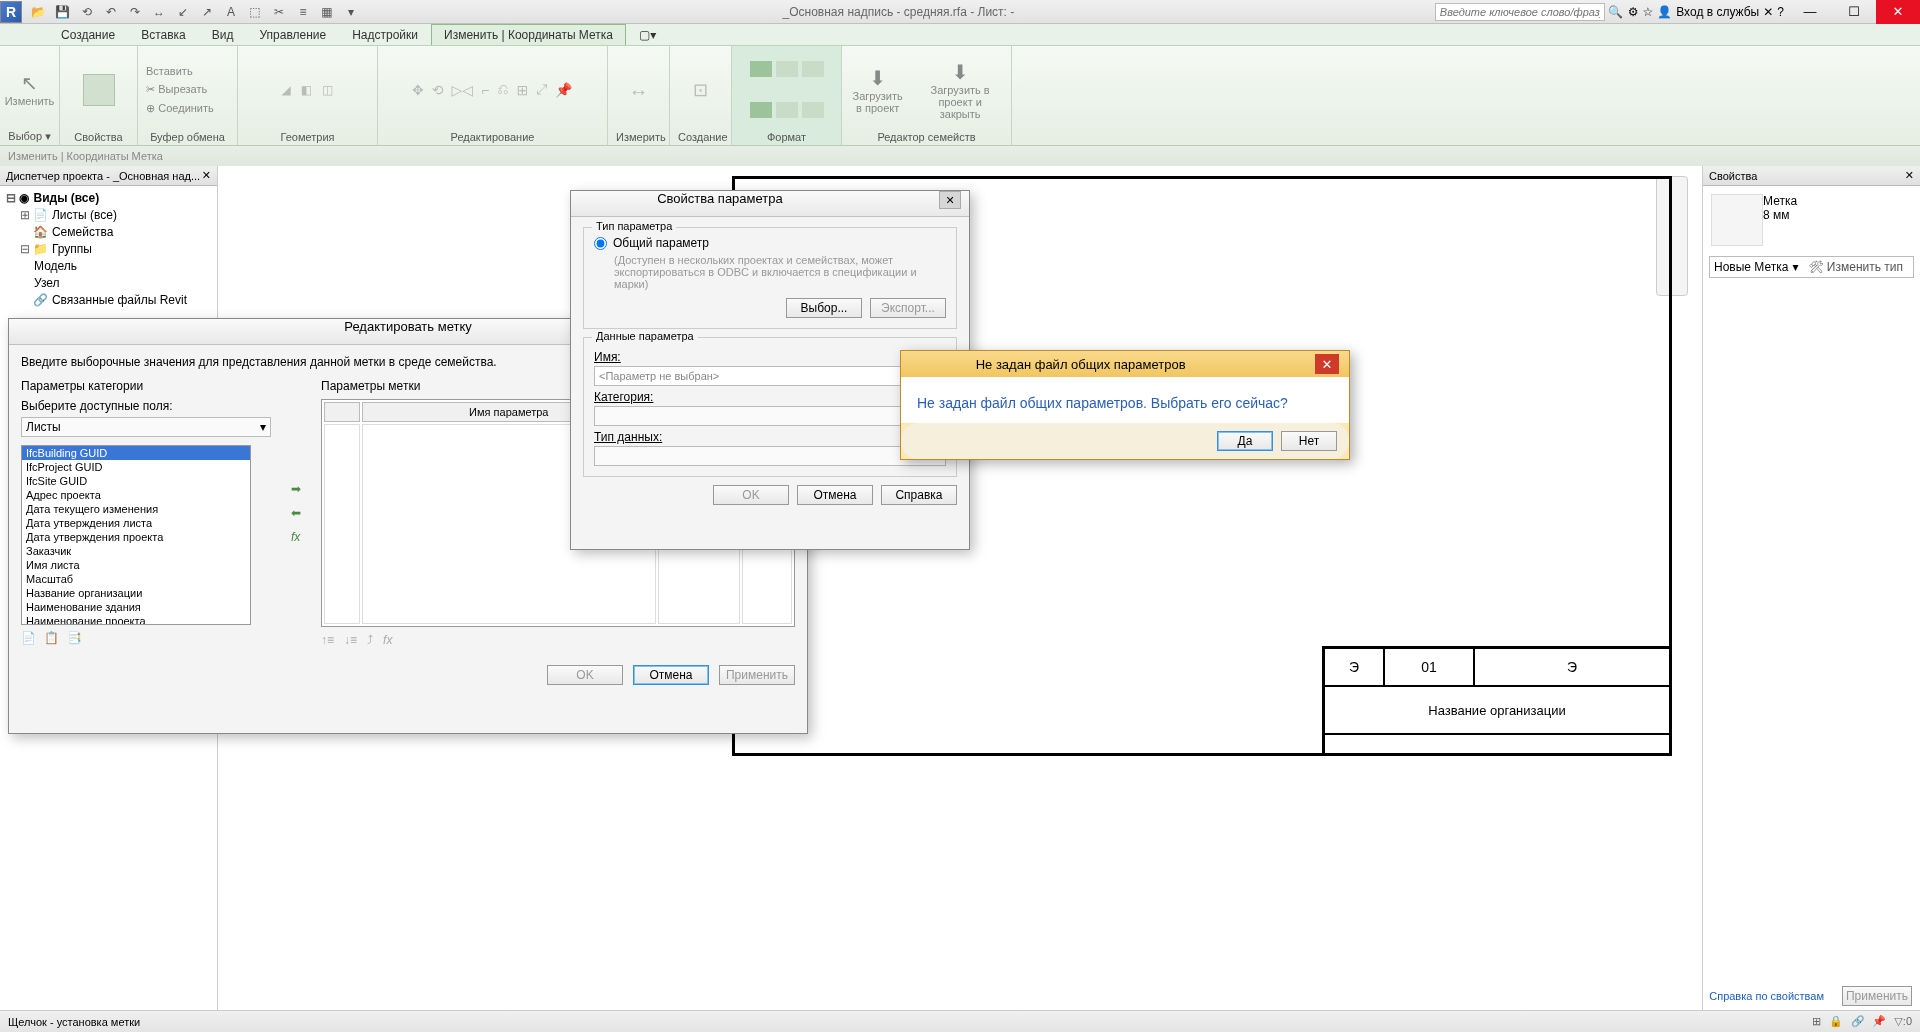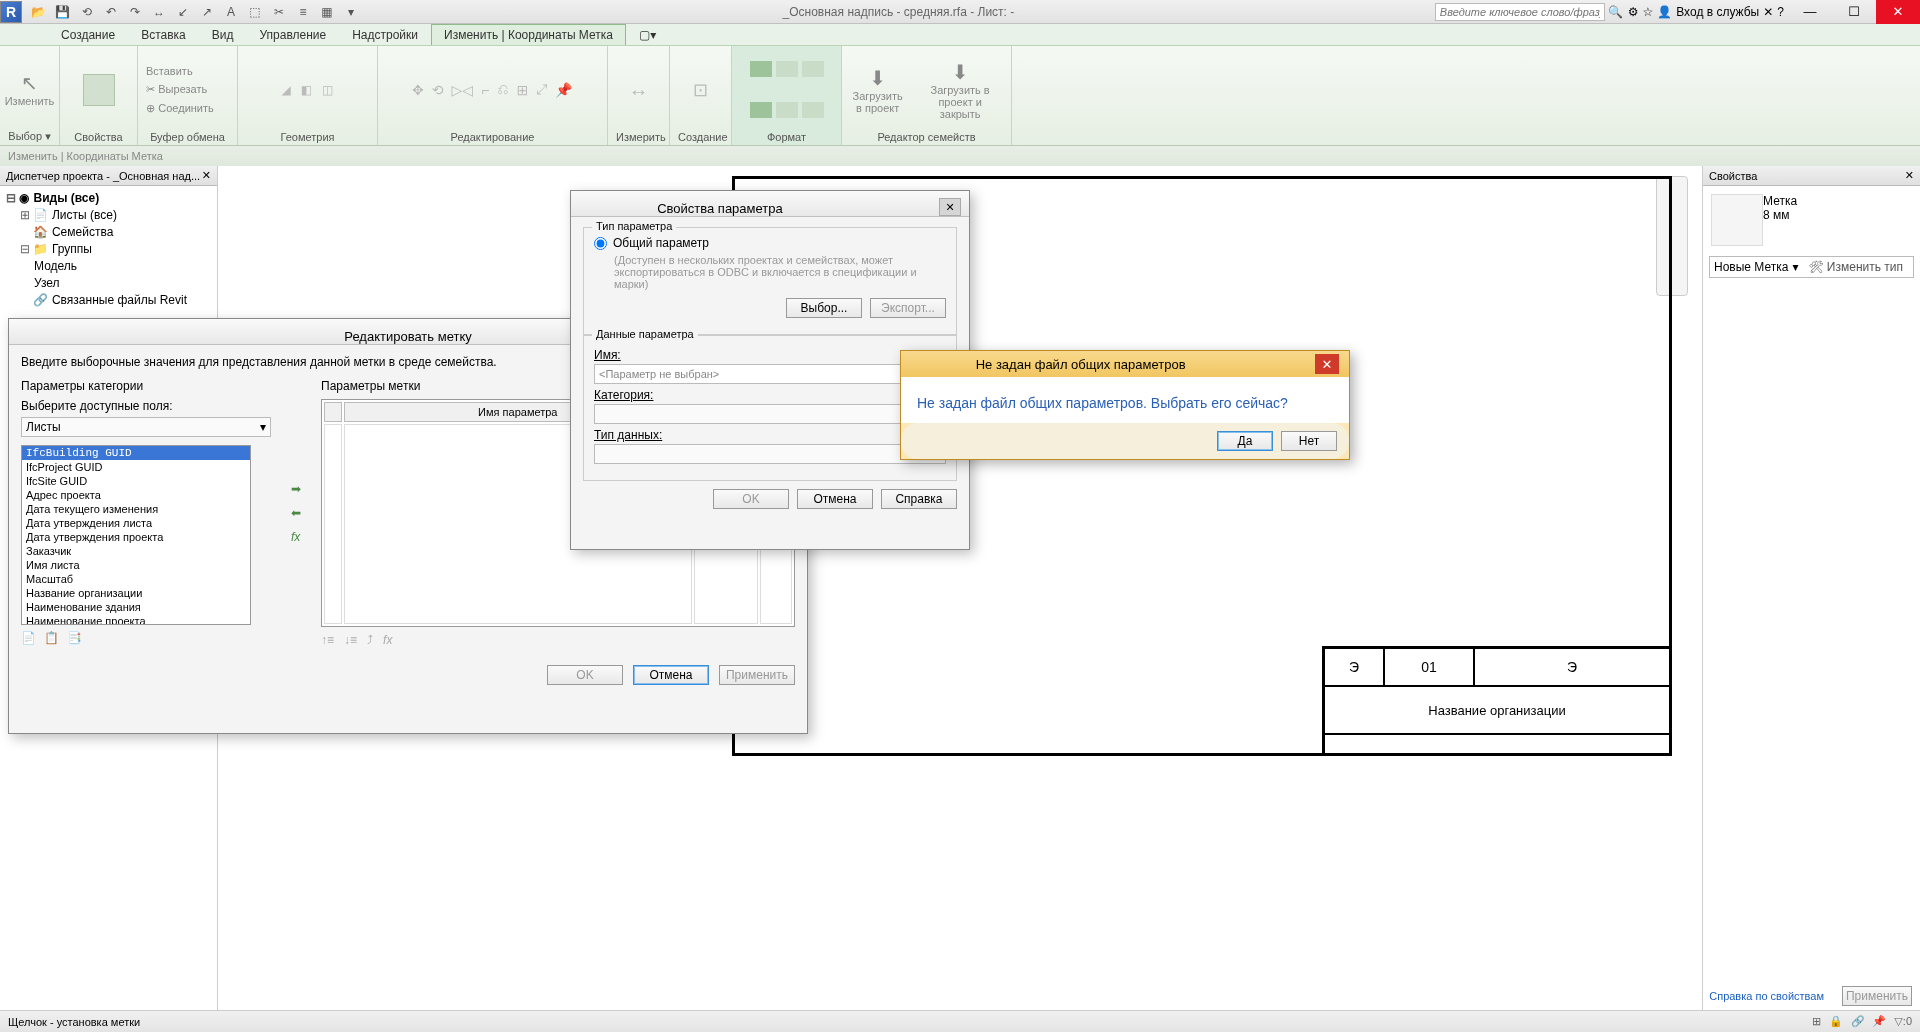--- a/index.html
+++ b/index.html
@@ -58,38 +58,38 @@
 .props-panel { width:218px; border-left:1px solid #ccc; background:#fff; }
 .props-header{ height:20px; background:linear-gradient(#f0f0f0,#e0e0e0); border-bottom:1px solid #bbb; padding:0 6px; display:flex; align-items:center; font-size:11px;}
 .props-header .x{margin-left:auto;cursor:pointer;}
 .props-top { padding:8px; display:flex; gap:0; align-items:flex-start; }
 .props-thumb { width:52px; height:52px; background:#f5f5f5; border:1px solid #ddd; }
 .props-combo { height:22px; border:1px solid #bbb; margin:2px 6px; display:flex; align-items:center; padding:0 4px; }
 .props-combo .edit-type{ margin-left:auto; padding:0 6px; color:#555; cursor:pointer; display:flex; align-items:center; gap:3px;}
 
 
 .dialog { position:absolute; background:#f4f4f4; border:1px solid #888; box-shadow:4px 4px 12px rgba(0,0,0,.25); }
-.dlg-title { height:26px; background:linear-gradient(#fafafa,#e8e8e8); border-bottom:1px solid #c0c0c0; display:flex; align-items:flex-end; padding:0 8px; font-size:13px; }
+.dlg-title { height:26px; background:linear-gradient(#fafafa,#e8e8e8); border-bottom:1px solid #c0c0c0; display:flex; align-items:flex-start; padding:0 8px; font-size:13px; }
 .dlg-close { margin-left:auto; width:22px; height:18px; background:#d6d6d6; display:flex; align-items:center; justify-content:center; cursor:pointer; border:1px solid #aaa; font-size:11px;}
 .dlg-body { padding:10px 12px; font-size:12px; }
 .dlg-btn { min-width:76px; height:20px; border:1px solid #999; background:linear-gradient(#fafafa,#e8e8e8); cursor:pointer; display:inline-flex; align-items:center; justify-content:center; font-size:12px; }
 .dlg-btn.disabled{ color:#999; }
 .dlg-btn.focus { border:1px solid #3a8fd6; box-shadow:0 0 0 1px #84bfee inset; }
-.groupbox { border:1px solid #ccc; padding:8px 10px 16px; margin-bottom:0; position:relative; }
+.groupbox { border:1px solid #ccc; padding:8px 10px 10px; margin-bottom:8px; position:relative; }
 .groupbox .gtitle{ position:absolute; top:-8px; left:8px; background:#f4f4f4; padding:0 4px; font-size:11px;}
 .field-label { font-size:12px; margin:4px 0 2px;text-decoration:underline; }
 .text-input { width:100%; height:20px; border:1px solid #bbb; background:#fff; padding:0 4px; color:#888; font-size:11px; }
 .combo-input{ width:100%; height:20px; border:1px solid #bbb; background:#fafafa; }
 
 
 .listbox { width:230px; height:180px; border:1px solid #999; background:#fff; overflow:auto; font-size:11px; }
 .listbox div { padding:1px 4px; white-space:nowrap; }
-.listbox div.sel { background:#3a76d6; color:#fff;font-family:Liberation Mono, monospace; }
+.listbox div.sel { background:#3a76d6; color:#fff; }
 .grid-tbl { border:1px solid #999; background:#fff; }
-.grid-tbl th { background:#f0f0f0; border:1px solid #bbb; padding:3px 8px; font-weight:normal; font-size:11px; }
+.grid-tbl th { background:#f0f0f0; border:1px solid #bbb; padding:3px 17px; font-weight:normal; font-size:11px; }
 .grid-tbl td { border:1px solid #ddd; height:200px; }
 
 
 .alert { position:absolute; border:1px solid #c08a24; background:#fbe8b6; box-shadow:4px 4px 12px rgba(0,0,0,.3); }
 .alert-title { background:linear-gradient(#f8d98c,#f1c661); height:26px; display:flex; align-items:center; padding:0 10px; font-size:13px; }
 .alert-close { margin-left:auto; width:24px; height:20px; background:#cf3a2a; color:#fff; display:flex; align-items:center; justify-content:center; cursor:pointer; }
 .alert-body { background:#fff; padding:18px 16px 12px; font-size:14px; color:#2a5fb6; }
 .alert-btns { background:#f5efdb; padding:8px 12px; display:flex; justify-content:flex-end; gap:8px;border-radius:17px; }
 
 .statusbar { position:absolute; bottom:0; left:0; right:0; height:22px; background:linear-gradient(#f0f0f0,#e4e4e4); border-top:1px solid #ccc; display:flex; align-items:center; padding:0 8px; font-size:11px; }

